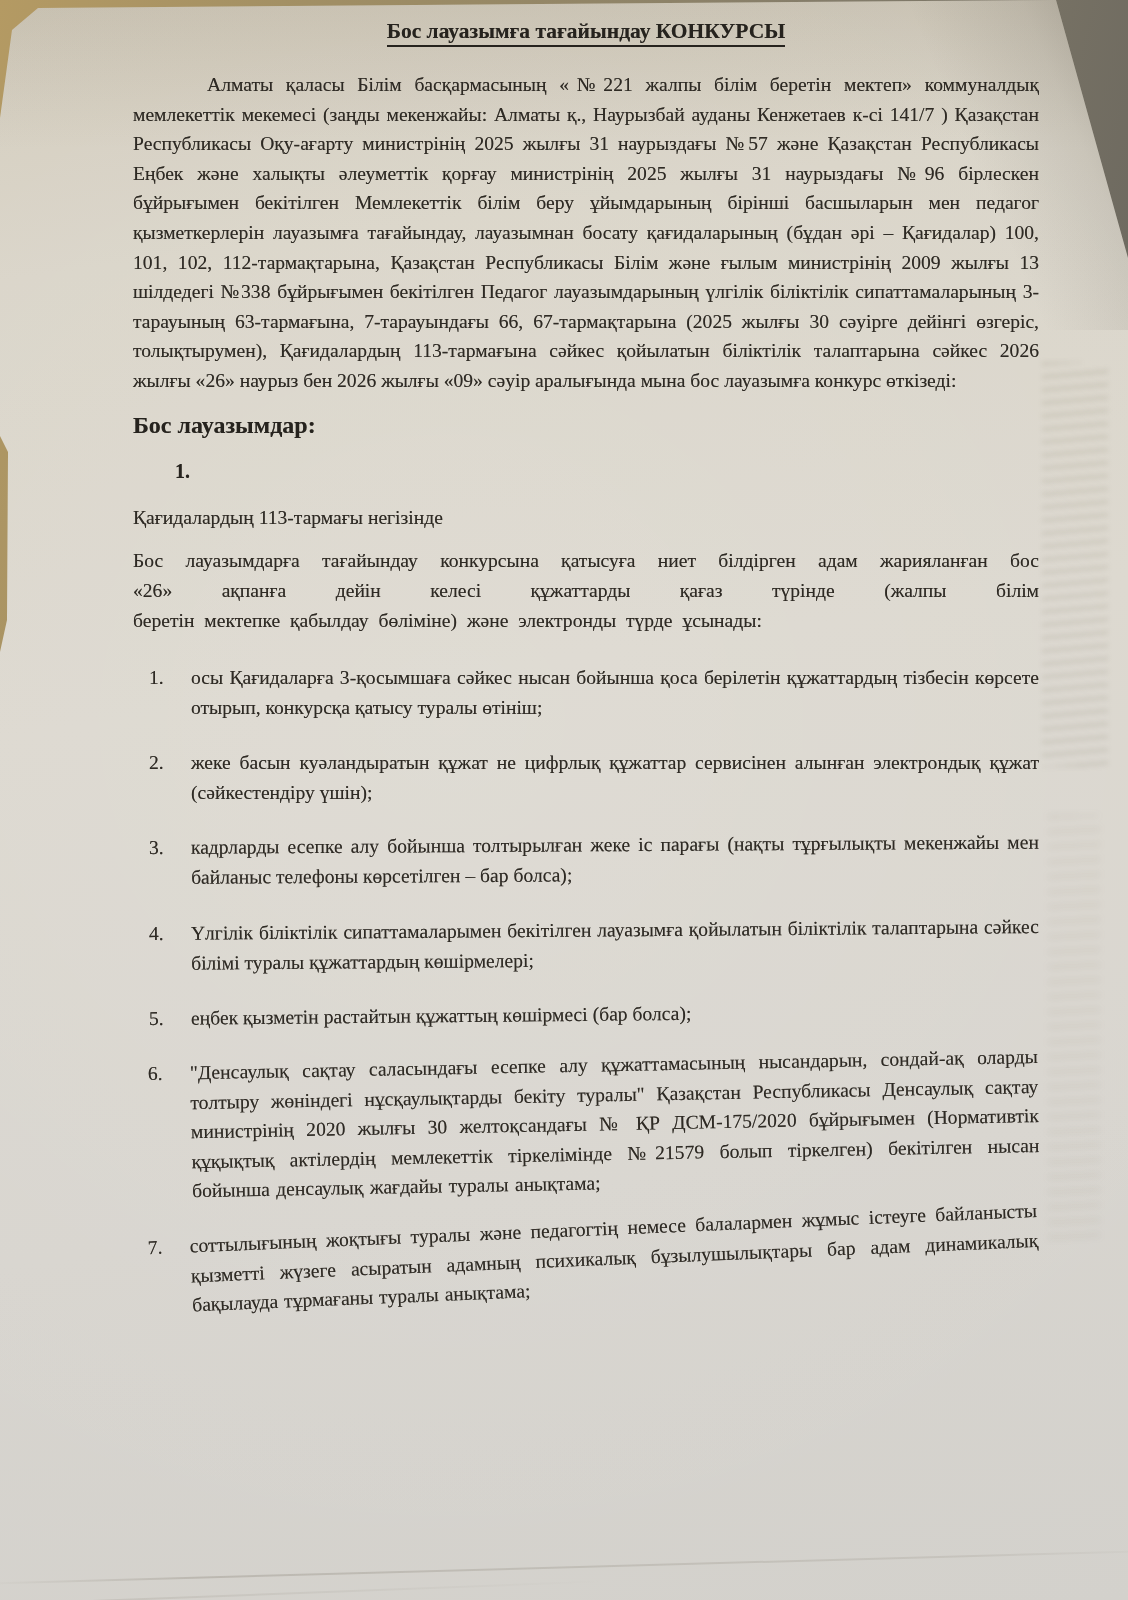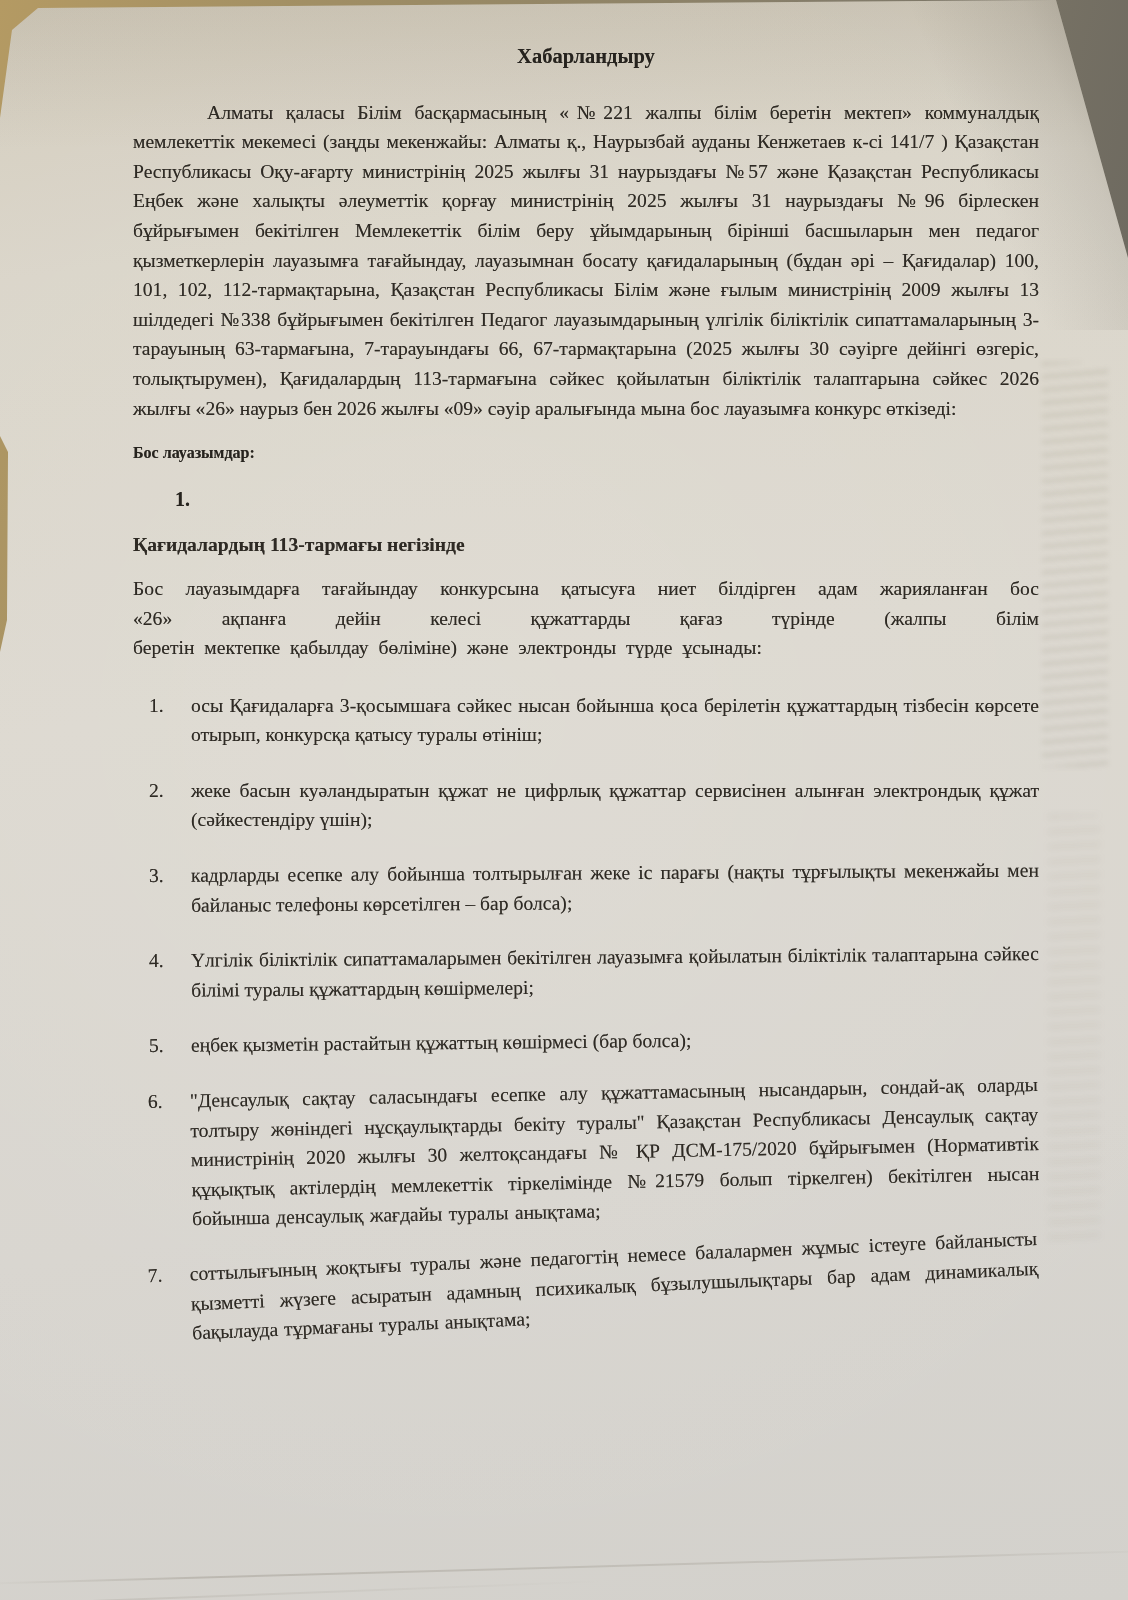--- a/index.html
+++ b/index.html
@@ -36,24 +36,24 @@
 
   .content{
     position:absolute;left:133px;top:18px;width:906px;
     color:#2e2a24;font-size:19.6px;line-height:29.6px;
     text-shadow:0 0 0.5px rgba(45,42,36,0.5);
   }
   .title{ text-align:center;font-weight:bold;font-size:21.5px;line-height:26px;color:#26231e;}
   .title .u{border-bottom:2px solid #26231e;padding-bottom:2px;}
   .subtitle{text-align:center;font-weight:bold;font-size:20.5px;margin-top:24px;color:#26231e;}
   .intro{margin:26px 0 15px 0;text-align:justify;text-indent:74px;}
-  .secheading{margin-top:8px;font-weight:bold;font-size:16px;color:#26231e;}
+  .secheading{margin-top:8px;font-weight:bold;font-size:24px;color:#26231e;}
   .vacancy{margin-top:17px;padding-left:42px;font-weight:bold;font-size:20px;color:#26231e;
     display:flex;gap:16px;}
-  .basis{margin-top:16px;font-weight:bold;}
+  .basis{margin-top:16px;}
   .submission{margin-top:14px;}
   .jline{text-align:justify;text-align-last:justify;}
   .jline.last{text-align-last:left;word-spacing:5px;}
   .doclist{margin-top:28px;}
   .item{display:grid;grid-template-columns:30px 1fr;column-gap:12px;padding-left:16px;
     margin-bottom:26px;text-align:justify;transform-origin:20px 50%;}
   .item .txt{display:block;}
   .t3{transform:rotate(-0.35deg);}
   .t4{transform:rotate(-0.45deg);}
   .t5{transform:rotate(-0.55deg);}
@@ -65,21 +65,23 @@
 
 <div class="paper">
   <div class="shade-top"></div>
   <div class="corner-shadow"></div>
   <div class="ghost ghost1"></div>
   <div class="ghost ghost2"></div>
   <div class="crease1"></div>
   <div class="crease2"></div>
 
   <div class="content">
-    <div class="subtitle">Хабарландыру</div>
+    <div class="title">
+      <span class="u">Бос лауазымға тағайындау КОНКУРСЫ</span>
+    </div>
 
     <p class="intro">Алматы қаласы Білім басқармасының «№221 жалпы білім беретін мектеп» коммуналдық мемлекеттік мекемесі (заңды мекенжайы: Алматы қ., Наурызбай ауданы Кенжетаев к-сі 141/7 ) Қазақстан Республикасы Оқу-ағарту министрінің 2025 жылғы 31 наурыздағы №57 және Қазақстан Республикасы Еңбек және халықты әлеуметтік қорғау министрінің 2025 жылғы 31 наурыздағы №96 бірлескен бұйрығымен бекітілген Мемлекеттік білім беру ұйымдарының бірінші басшыларын мен педагог қызметкерлерін лауазымға тағайындау, лауазымнан босату қағидаларының (бұдан әрі – Қағидалар) 100, 101, 102, 112-тармақтарына, Қазақстан Республикасы Білім және ғылым министрінің 2009 жылғы 13 шілдедегі №338 бұйрығымен бекітілген Педагог лауазымдарының үлгілік біліктілік сипаттамаларының 3-тарауының 63-тармағына, 7-тарауындағы 66, 67-тармақтарына (2025 жылғы 30 сәуірге дейінгі өзгеріс, толықтырумен), Қағидалардың 113-тармағына сәйкес қойылатын біліктілік талаптарына сәйкес 2026 жылғы «26» наурыз бен 2026 жылғы «09» сәуір аралығында мына бос лауазымға конкурс өткізеді:</p>
 
     <div class="secheading">Бос лауазымдар:</div>
 
     <div class="vacancy">
       <span class="num">1.</span>
     </div>
 
     <div class="basis">Қағидалардың 113-тармағы негізінде</div>

